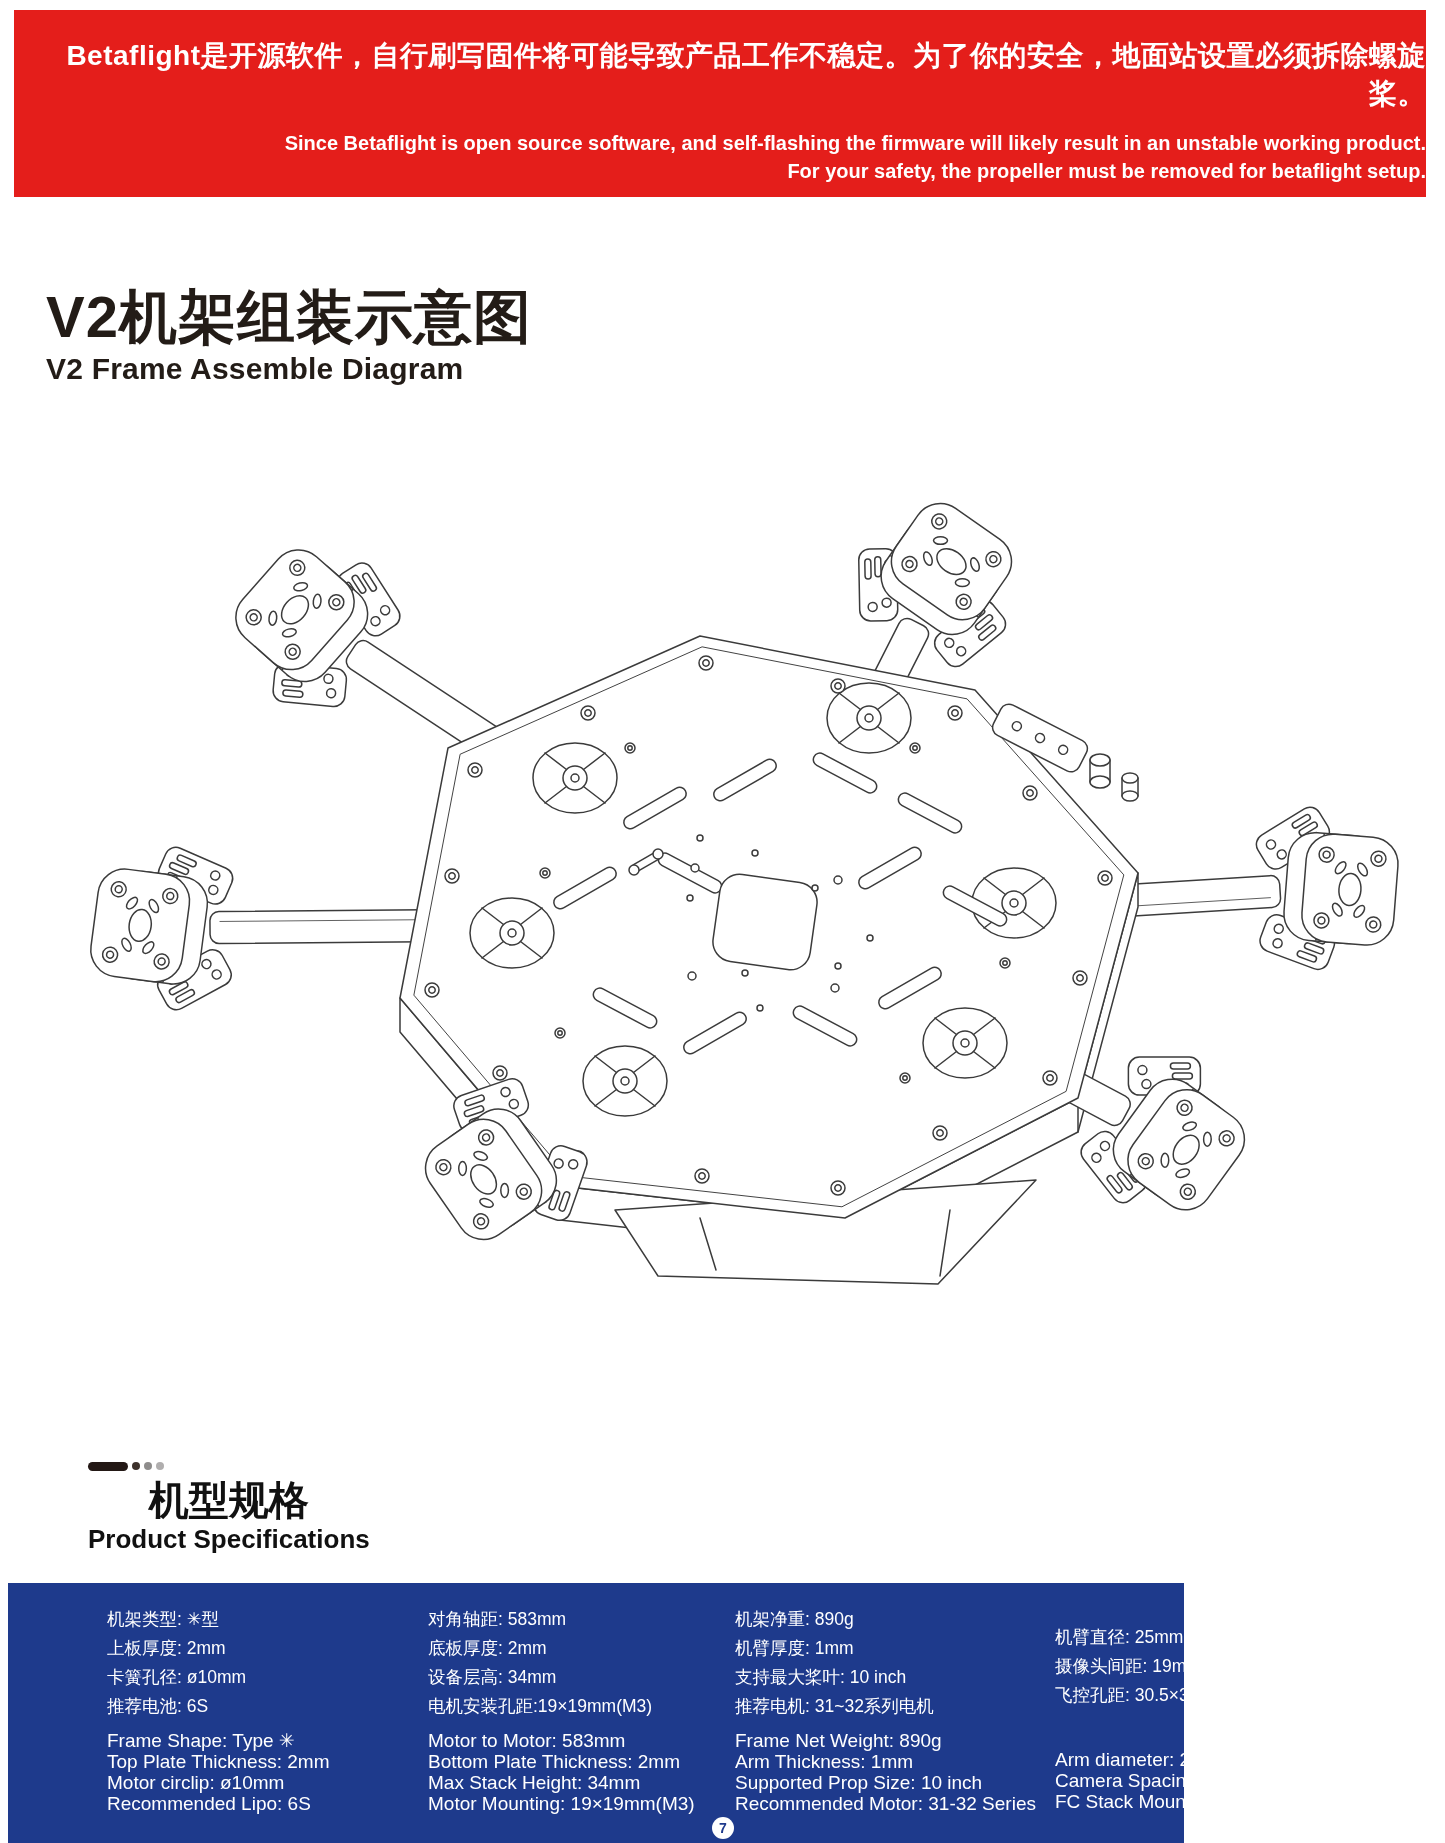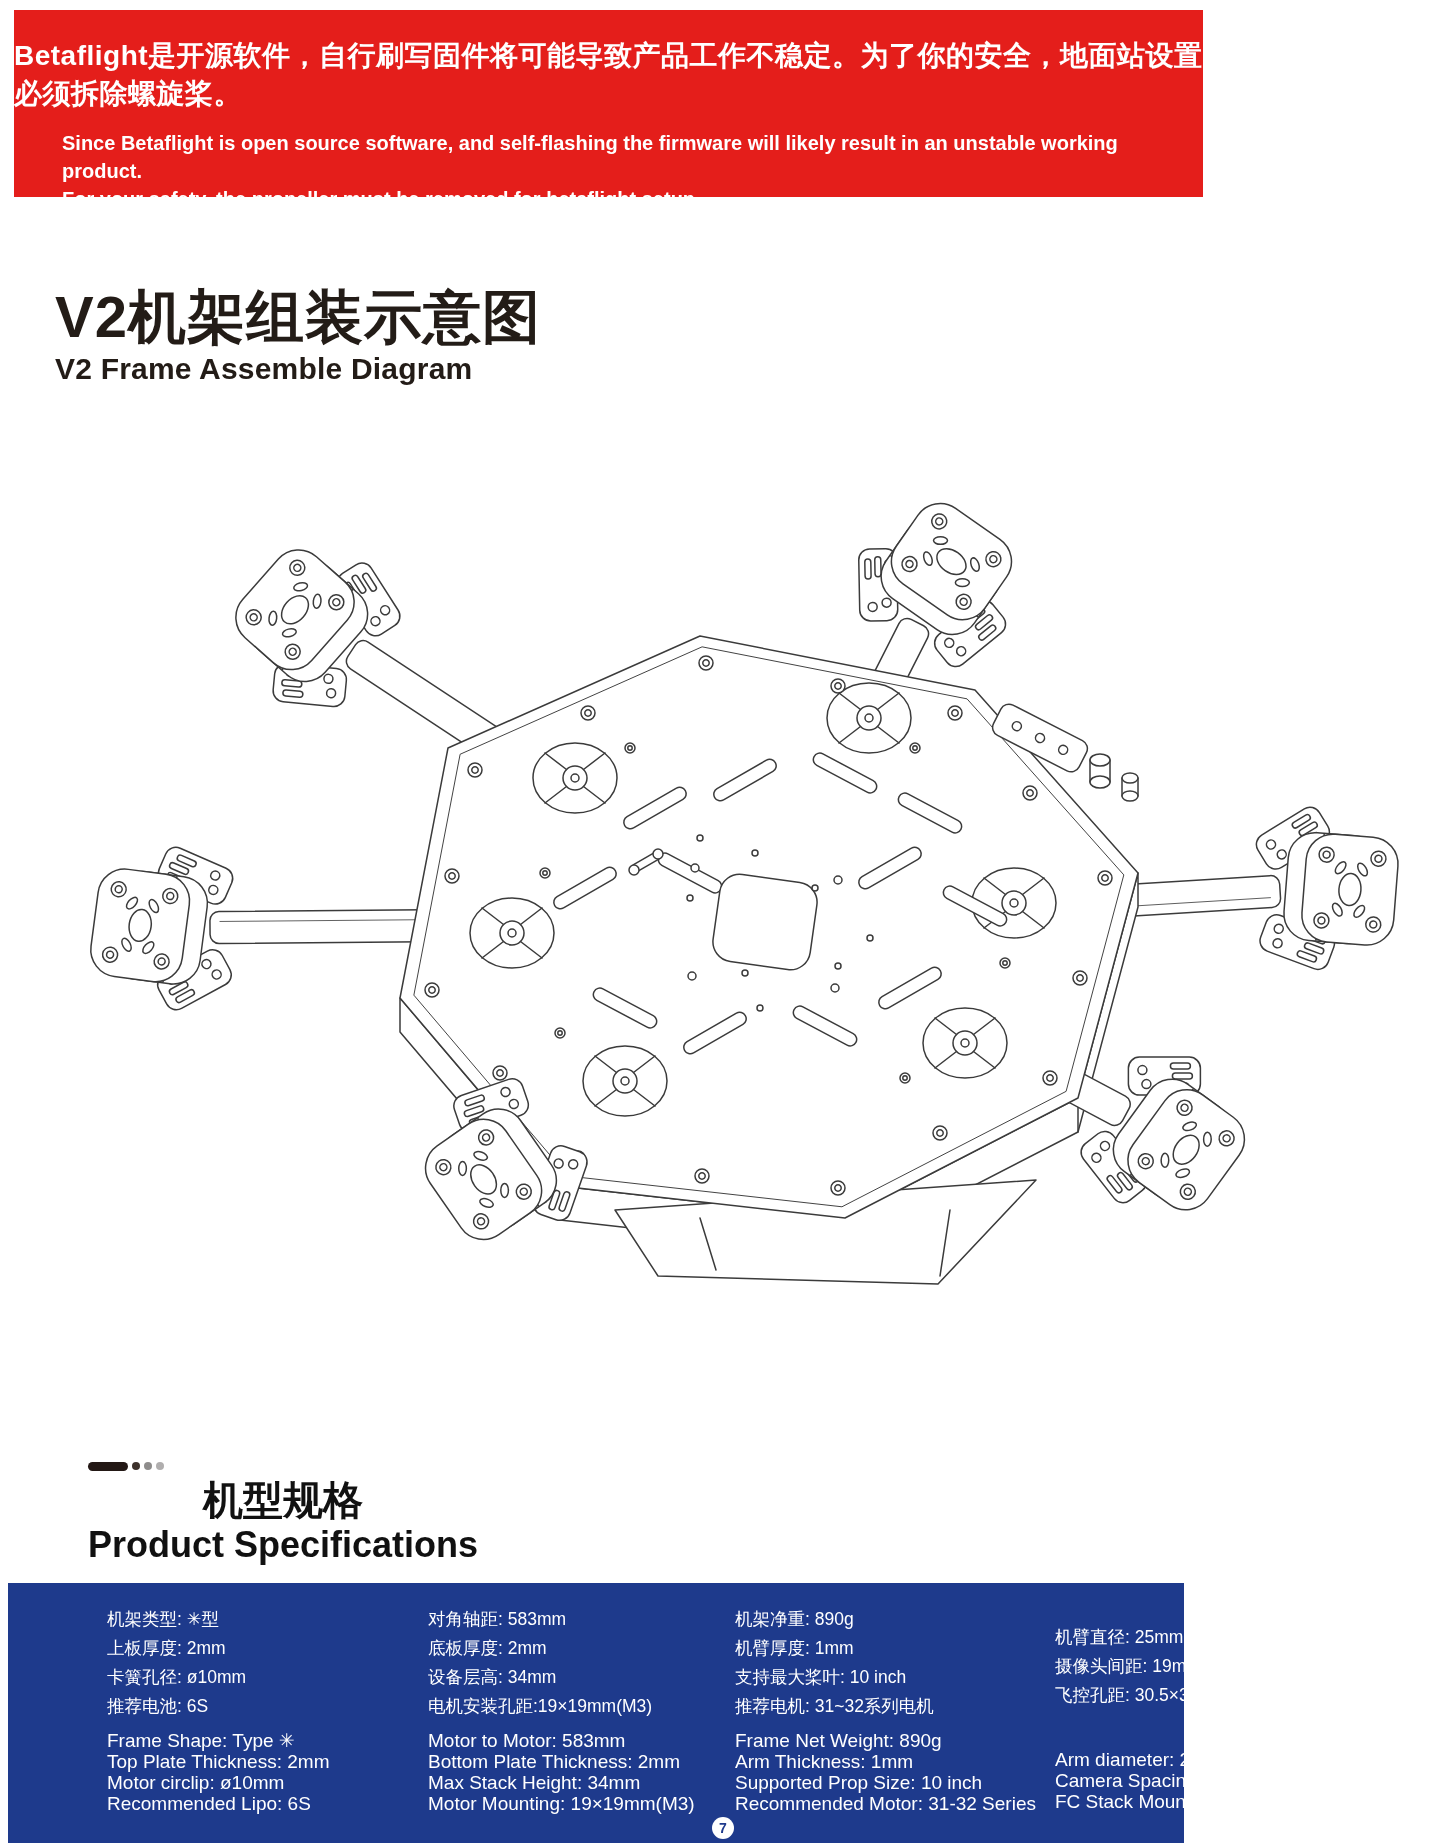--- a/index.html
+++ b/index.html
@@ -2,42 +2,42 @@
 <html style="--banner-red: #e41e1b; --footer-blue: #1e3a8c;"><head>
 <meta charset="utf-8">
 <style>
   html,body { margin:0; padding:0; background:#ffffff; }
   .page {
     position:relative; width:1445px; height:1843px; background:#ffffff;
     font-family:"Liberation Sans","DejaVu Sans",sans-serif; overflow:hidden;
   }
   
   .banner {
-    position:absolute; left:14px; top:10px; width:1189px; height:187px;
-    background:var(--banner-red,#e41e1b); color:#ffffff; text-align:left;
+    position:absolute; left:14px; top:10px; width:1412px; height:187px;
+    background:var(--banner-red,#e41e1b); color:#ffffff; text-align:right;
     box-sizing:border-box; padding-top:27px;
   }
   .banner-zh { font-size:28px; font-weight:bold; letter-spacing:0.5px; }
   .banner-en { margin-top:16px; font-size:20px; font-weight:bold; line-height:28px;padding-left:48px; }
   
-  .title-block { position:absolute; left:55px; top:286px; color:#231c17; }
+  .title-block { position:absolute; left:46px; top:286px; color:#231c17; }
   .title-zh { font-size:58px; font-weight:900; letter-spacing:1px; line-height:62px; }
   .title-en { font-size:30px; font-weight:bold; margin-top:4px; letter-spacing:0.2px; }
   
   .diagram { position:absolute; left:0; top:418px; width:1445px; height:880px; }
   
   .section-block { position:absolute; left:88px; top:1461px; color:#111111;text-align:center; }
   .sep { display:flex; align-items:center; gap:4px; height:10px; }
   .sep .bar { width:40px; height:9px; border-radius:5px; background:#231815; }
   .sep .dot { width:8px; height:8px; border-radius:50%; }
   .sep .d1 { background:#3c312b; }
   .sep .d2 { background:#8e8c8b; }
   .sep .d3 { background:#b0aeae; }
   .section-zh { font-size:40px; font-weight:800; margin-top:7px; line-height:44px; }
-  .section-en { font-size:36px; font-weight:bold; margin-top:2px; }
+  .section-en { font-size:26px; font-weight:bold; margin-top:2px; }
   
   .footer {
     position:absolute; left:8px; top:1583px; width:1176px; height:260px;
     background:var(--footer-blue,#1e3a8c); color:#ffffff;
   }
   .col { position:absolute; white-space:nowrap; }
   .col.zh { top:22px; font-size:17.5px; line-height:29px; }
   .col.en { top:147px; font-size:19px; line-height:21px; }
   .c1 { left:99px; } .c2 { left:420px; } .c3 { left:727px; } .c4 { left:1047px; }
   .col .row { min-height:1em; }

